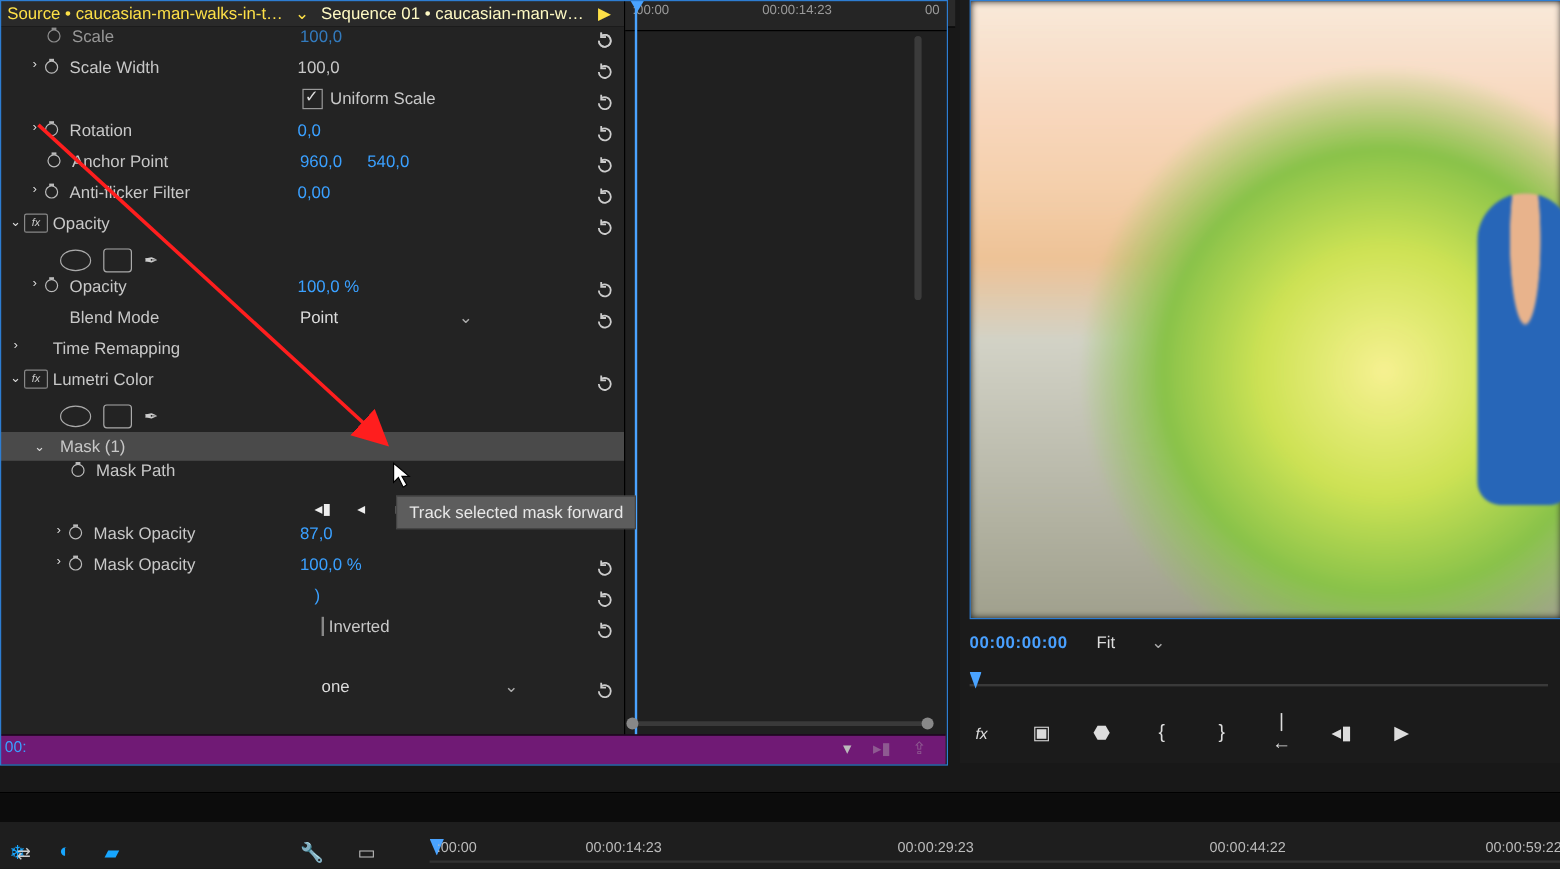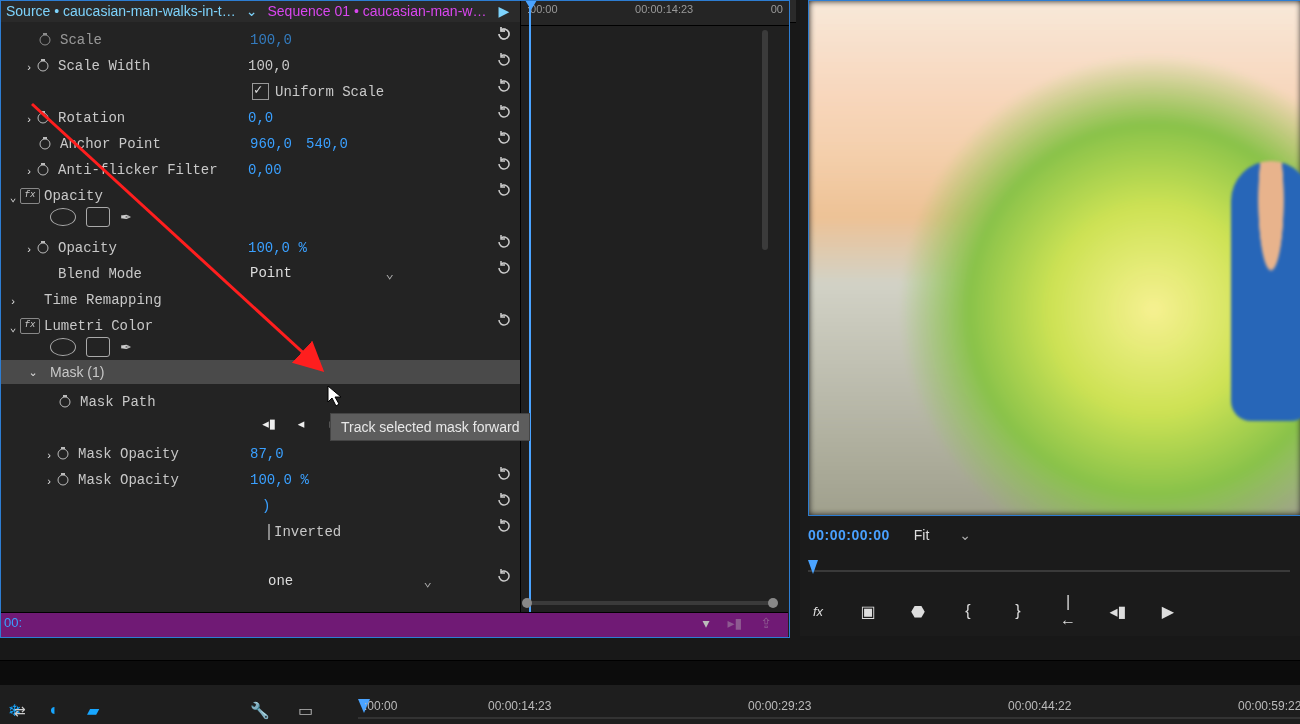--- a/index.html
+++ b/index.html
@@ -1,27 +1,27 @@
 <!DOCTYPE html>
 <html><head>
 <meta charset="utf-8">
 <style>
   html,body{margin:0;padding:0;background:#1a1a1a;color:#c8c8c8;font-family:"Segoe UI",Arial,sans-serif;font-size:14px;overflow:hidden;}
   .app{position:relative;width:1300px;height:724px;background:#181818;}
 
   
   .top-tabs{position:absolute;left:0;top:0;width:790px;height:22px;background:#2a2a2a;display:flex;align-items:center;gap:6px;padding-left:6px;border-bottom:1px solid #000;}
-  .top-tabs span{color:#7dd3fc;white-space:nowrap;}
-  .top-tabs .seq{color:#d946ef;}
+  .top-tabs span{color:#fde047;white-space:nowrap;}
+  .top-tabs .seq{color:#fef9c3;}
   .chev{color:#ddd;padding:0 4px;}
   .play-tiny{color:#ddd;padding-left:6px;}
 
   
   .ec-panel{position:absolute;left:0;top:22px;width:520px;height:590px;background:#232323;border-right:1px solid #000;overflow:hidden;}
-  .row{display:flex;align-items:flex-end;height:26px;position:relative;font-family:Liberation Mono, monospace;}
+  .row{display:flex;align-items:flex-start;height:26px;position:relative;}
   .twisty{width:14px;text-align:center;color:#ddd;font-size:11px;}
   .stop{width:16px;height:16px;display:inline-block;}
   .stop svg{display:block;}
   .label{flex:0 0 auto;}
   .val{color:#3aa0ff;cursor:ew-resize;}
   .valw{color:#c8c8c8;}
   .reset{position:absolute;right:8px;top:4px;color:#ccc;}
   .reset svg{display:block;}
   .fx-badge{display:inline-block;width:18px;height:14px;border:1px solid #888;border-radius:2px;font-size:9px;line-height:12px;text-align:center;color:#ccc;margin-right:4px;font-style:italic;}
   .shape-row{display:flex;gap:10px;align-items:center;height:26px;padding-left:50px;}

